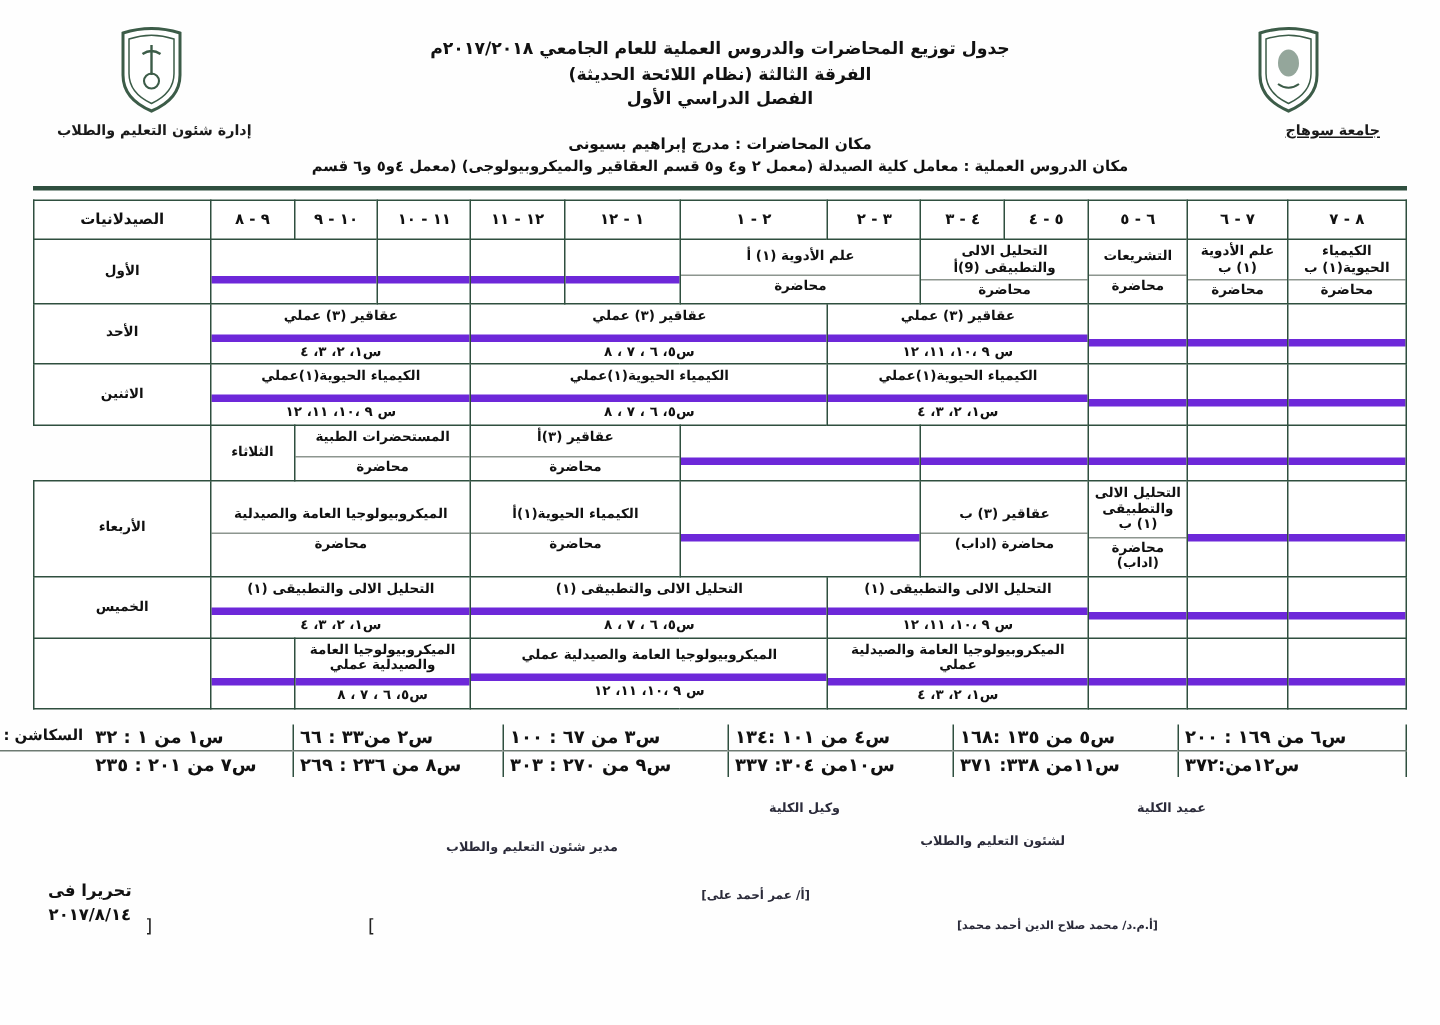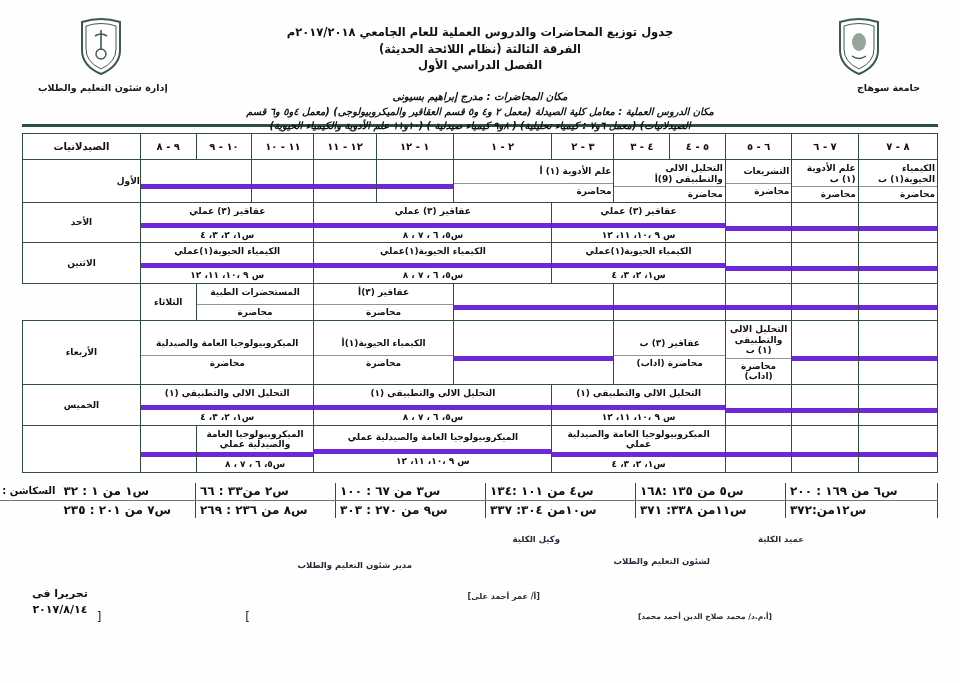--- a/index.html
+++ b/index.html
@@ -31,21 +31,21 @@
   .logo.left{left:78px;}
   .logo svg{width:100%;height:100%;display:block;}
   .uni-name{
     position:absolute;
     top:82px;
     font-size:9.5px;
     font-weight:bold;
     color:#1a1a1a;
     white-space:nowrap;
   }
-  .uni-name.right{right:40px;}
+  .uni-name.right{right:40px;text-decoration:underline;}
   .uni-name.left{left:38px;}
   .title-block{
     text-align:center;
     margin:16px auto;
     width:660px;
     line-height:1.45;
   }
   .title-block .ln{
     font-size:11.5px;
     font-weight:bold;
@@ -55,21 +55,20 @@
   .place-block{
     width:700px;
     margin:1px auto 0;
     text-align:center;
     line-height:1.45;
   }
   .place-block .ln{
     font-size:10.2px;
     font-weight:bold;
     color:#111;
-    font-style:italic;
   }
   .place-block .ln.wide{font-size:9.9px;}
   
   .thick-rule{
     height:3px;background:#2f4f3f;
     margin:4px 22px 0 22px;
   }
   
   .tbl-wrap{margin:6px 22px 0 22px;}
   table.sched{
@@ -111,21 +110,21 @@
   .cell-sub{
     display:block;
     border-top:5px solid #6d28d9;
     padding:2px 2px 2px;
     min-height:14px;
     box-sizing:border-box;
     font-weight:bold;
   }
   td.shaded{background:#d9d9d9;}
   td.shaded .cell-sub{border-top:1px solid #8d968f;}
-  tr.r-sat td{height:40px;text-align:right;}
+  tr.r-sat td{height:40px;}
   tr.r-sun td,tr.r-mon td{height:38px;}
   tr.r-tue td{height:36px;}
   tr.r-wed td{height:58px;}
   tr.r-thu1 td,tr.r-thu2 td{height:38px;}
   
   .sec-wrap{
     margin:10px 22px 0 22px;
     direction:rtl;
   }
   table.secs{
@@ -225,21 +224,20 @@
 
     <div class="title-block">
       <div class="ln">جدول توزيع المحاضرات والدروس العملية للعام الجامعي ٢٠١٧/٢٠١٨م</div>
       <div class="ln">الفرقة الثالثة (نظام اللائحة الحديثة)</div>
       <div class="ln">الفصل الدراسي الأول</div>
     </div>
 
     <div class="place-block">
       <div class="ln">مكان المحاضرات : مدرج إبراهيم بسيونى</div>
       <div class="ln wide">مكان الدروس العملية : معامل كلية الصيدلة (معمل ٢ و٤ و٥ قسم العقاقير والميكروبيولوجى) (معمل ٤و٥ و٦ قسم</div>
-      <div class="ln wide">الصيدلانيات) (معمل ٦و٧ : كيمياء تحليلية) ( ٨و٩ كيمياء صيدلية ) (١٠و١١ علم الأدوية والكيمياء الحيوية)</div>
     </div>
   </div>
 
   <div class="thick-rule"></div>
 
   <div class="tbl-wrap">
     <table class="sched">
       <colgroup>
         <col style="width:74px">
           <col style="width:62px">

